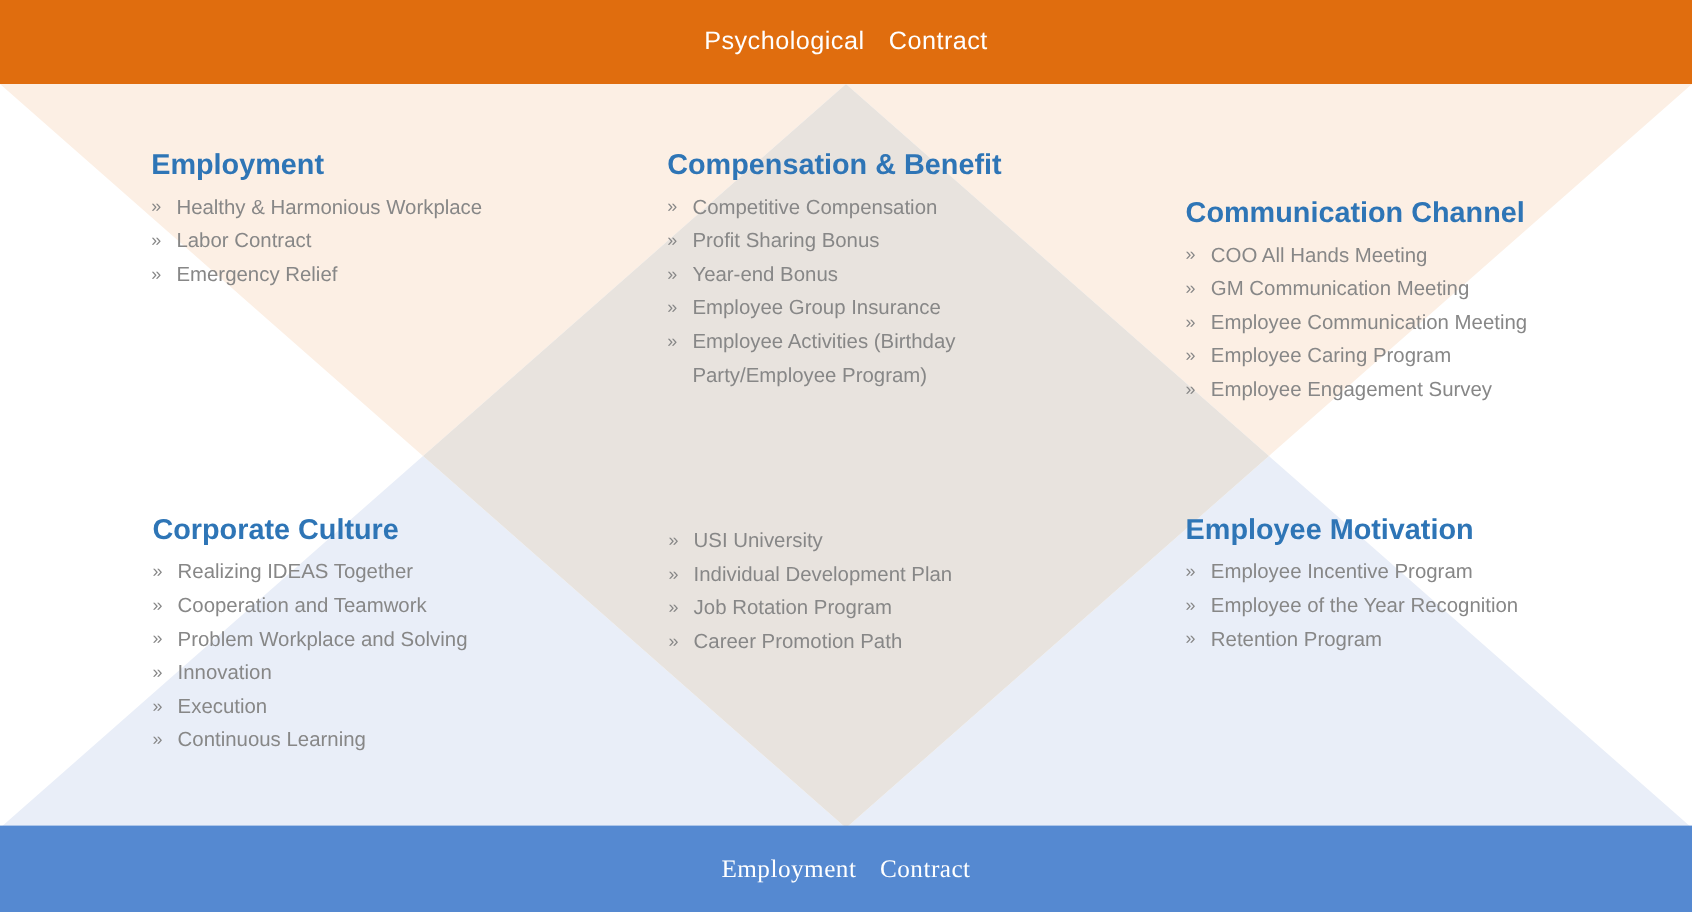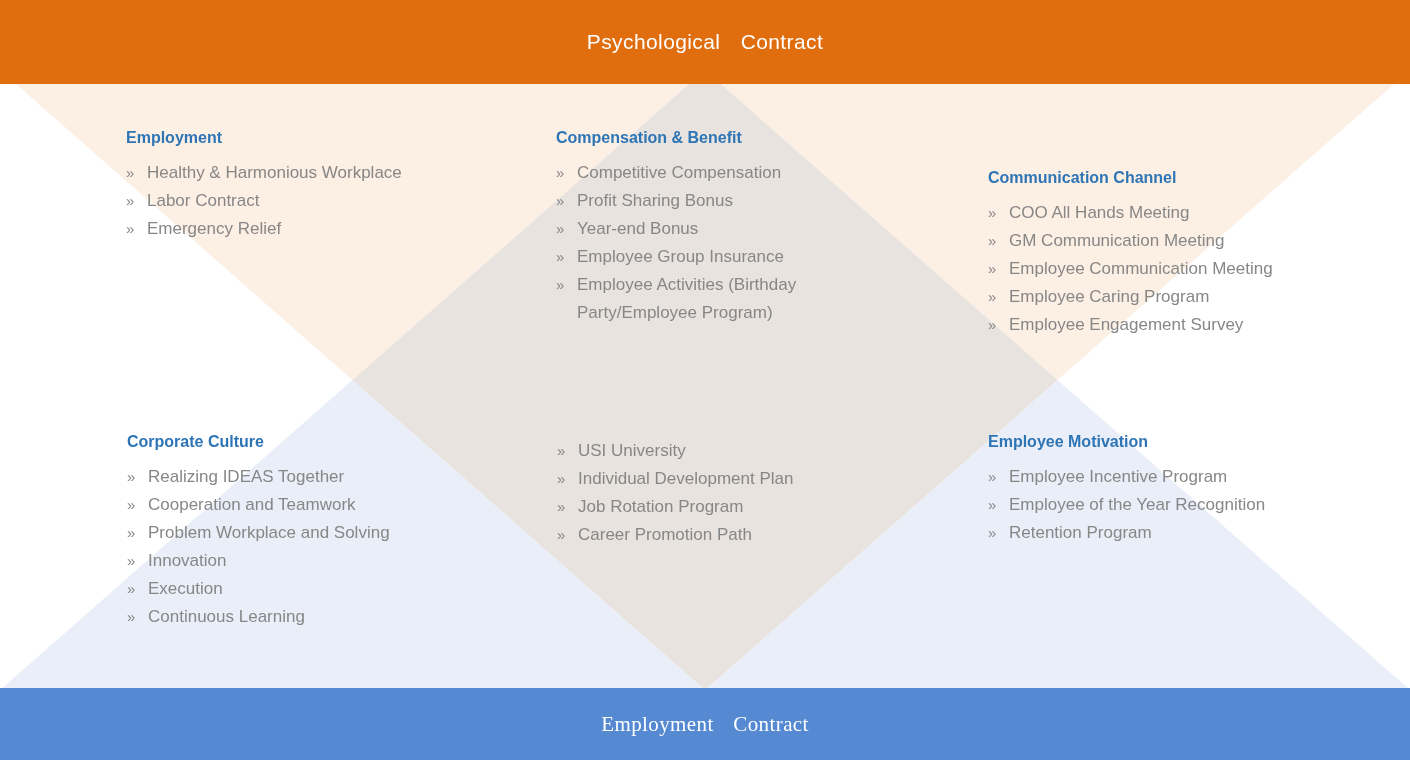--- a/index.html
+++ b/index.html
@@ -13,33 +13,33 @@
   .bg{position:absolute;left:0;top:0;width:1410px;height:760px;display:block;}
   .banner{
     position:absolute;left:0;width:1410px;
     display:flex;align-items:center;justify-content:center;
     color:#ffffff;
     font-size:21px;
     letter-spacing:0.4px;
     word-spacing:14px;
     z-index:3;
   }
-  .banner.top{top:0;height:84px;background:var(--orange_banner);justify-content:center;}
+  .banner.top{top:0;height:70px;background:var(--orange_banner);justify-content:center;}
   .banner.bottom{top:688px;height:72px;background:var(--blue_banner);font-family:Liberation Serif, serif;}
   .sections{position:absolute;left:0;top:0;width:1410px;height:760px;z-index:2;}
   .section{position:absolute;width:330px;}
   .section-0{left:126px;top:125px;}
   .section-1{left:556px;top:125px;width:300px;}
   .section-2{left:988px;top:125px;width:340px;margin-top:40px;}
   .section-3{left:127px;top:429px;}
   .section-4{left:557px;top:429px;}
   .section-5{left:988px;top:429px;}
   .section h2{
     margin:0;padding:0;
-    font-size:16px;
+    font-size:24px;
     line-height:26px;
     font-weight:600;
     color:var(--heading_blue);
   }
   .section ul{
     list-style:none;
     margin:8px 0 0 0;padding:0;
   }
   .section li{
     display:flex;

